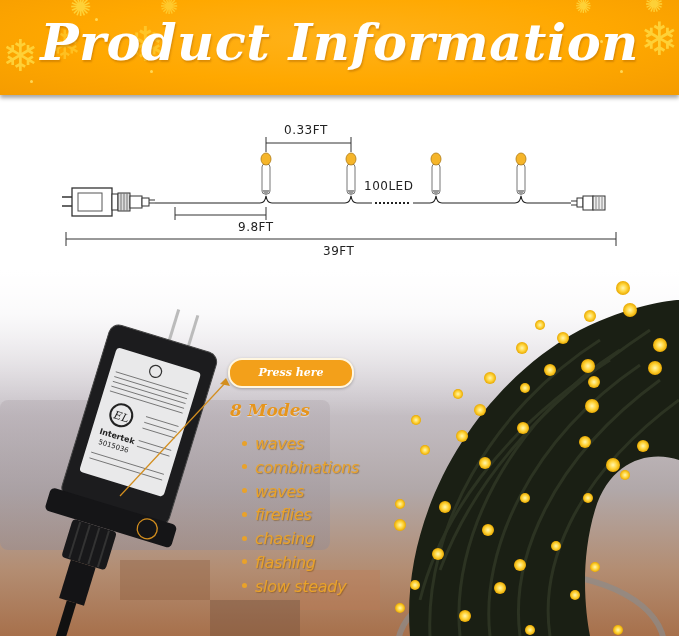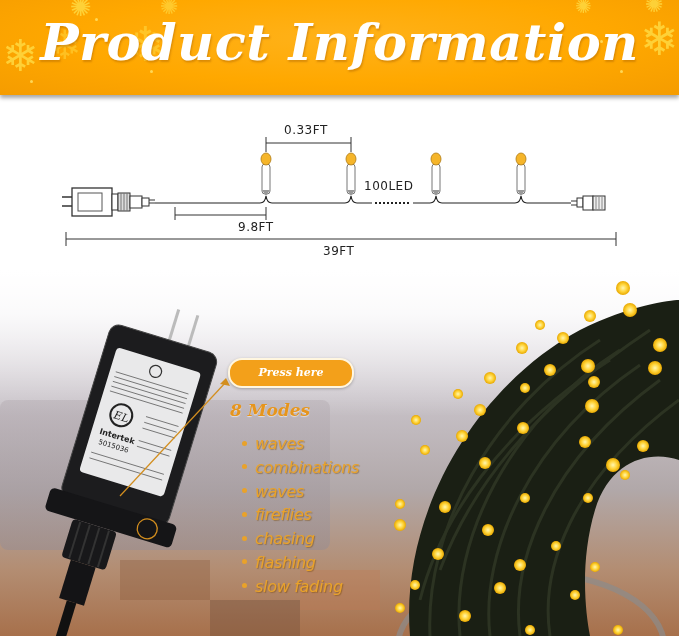--- a/index.html
+++ b/index.html
@@ -218,21 +218,21 @@
 
   <div class="press-bubble">Press here</div>
   <div class="modes-title">8 Modes</div>
   <ul class="modes-list">
     <li><span class="bullet"></span><span>waves</span></li>
     <li><span class="bullet"></span><span>combinations</span></li>
     <li><span class="bullet"></span><span>waves</span></li>
     <li><span class="bullet"></span><span>fireflies</span></li>
     <li><span class="bullet"></span><span>chasing</span></li>
     <li><span class="bullet"></span><span>flashing</span></li>
-    <li><span class="bullet"></span><span>slow fading</span></li>
+    <li><span class="bullet"></span><span>slow steady</span></li>
   </ul>
 
   <svg class="lights" viewBox="0 0 299 366">
     <defs>
       <radialGradient id="glow" cx="50%" cy="50%" r="50%">
         <stop offset="0%" stop-color="#fff6b0"></stop>
         <stop offset="55%" stop-color="#ffd43a"></stop>
         <stop offset="100%" stop-color="#e8a800"></stop>
       </radialGradient>
     </defs>

